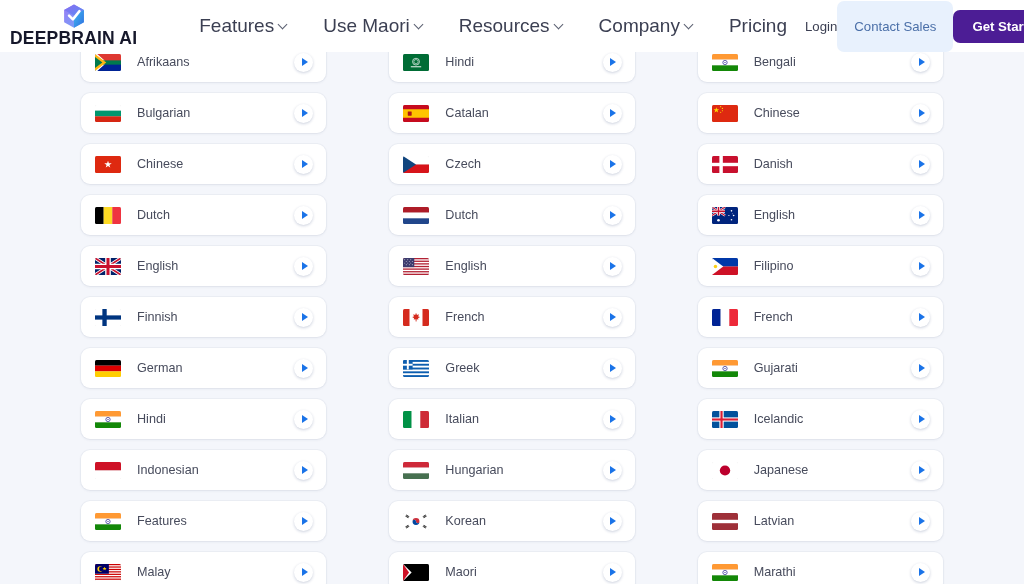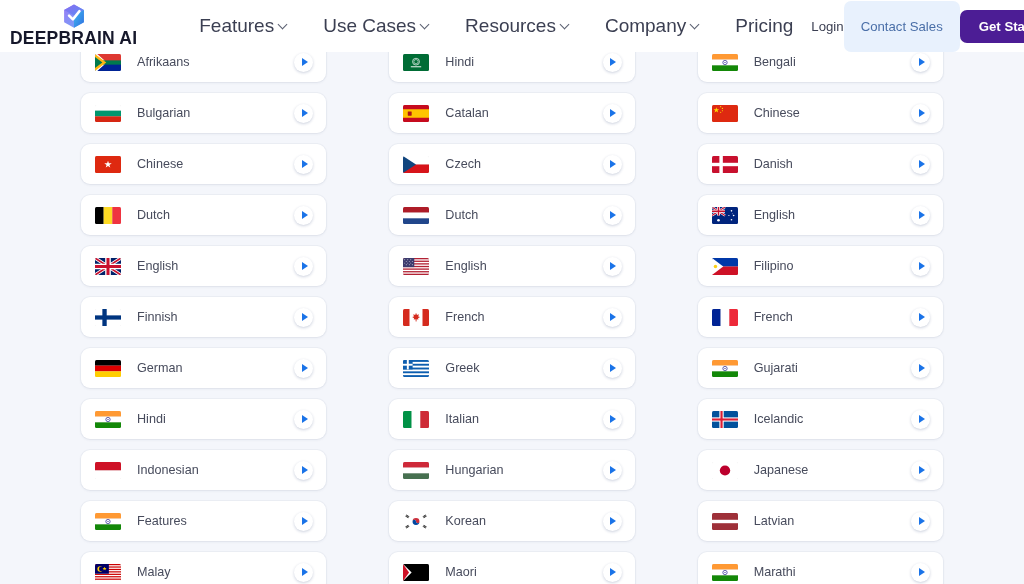--- a/index.html
+++ b/index.html
@@ -144,21 +144,21 @@
     </span>
     <span id="brand-text"><span>DEEPBRAIN</span> <span class="ai">AI</span></span>
   </div>
 
   <nav id="main-nav">
     <div class="nav-item">
       <span>Features</span>
       <span class="caret"></span>
     </div>
     <div class="nav-item">
-      <span>Use Cases</span>
+      <span>Use Maori</span>
       <span class="caret"></span>
     </div>
     <div class="nav-item">
       <span>Resources</span>
       <span class="caret"></span>
     </div>
     <div class="nav-item">
       <span>Company</span>
       <span class="caret"></span>
     </div>

